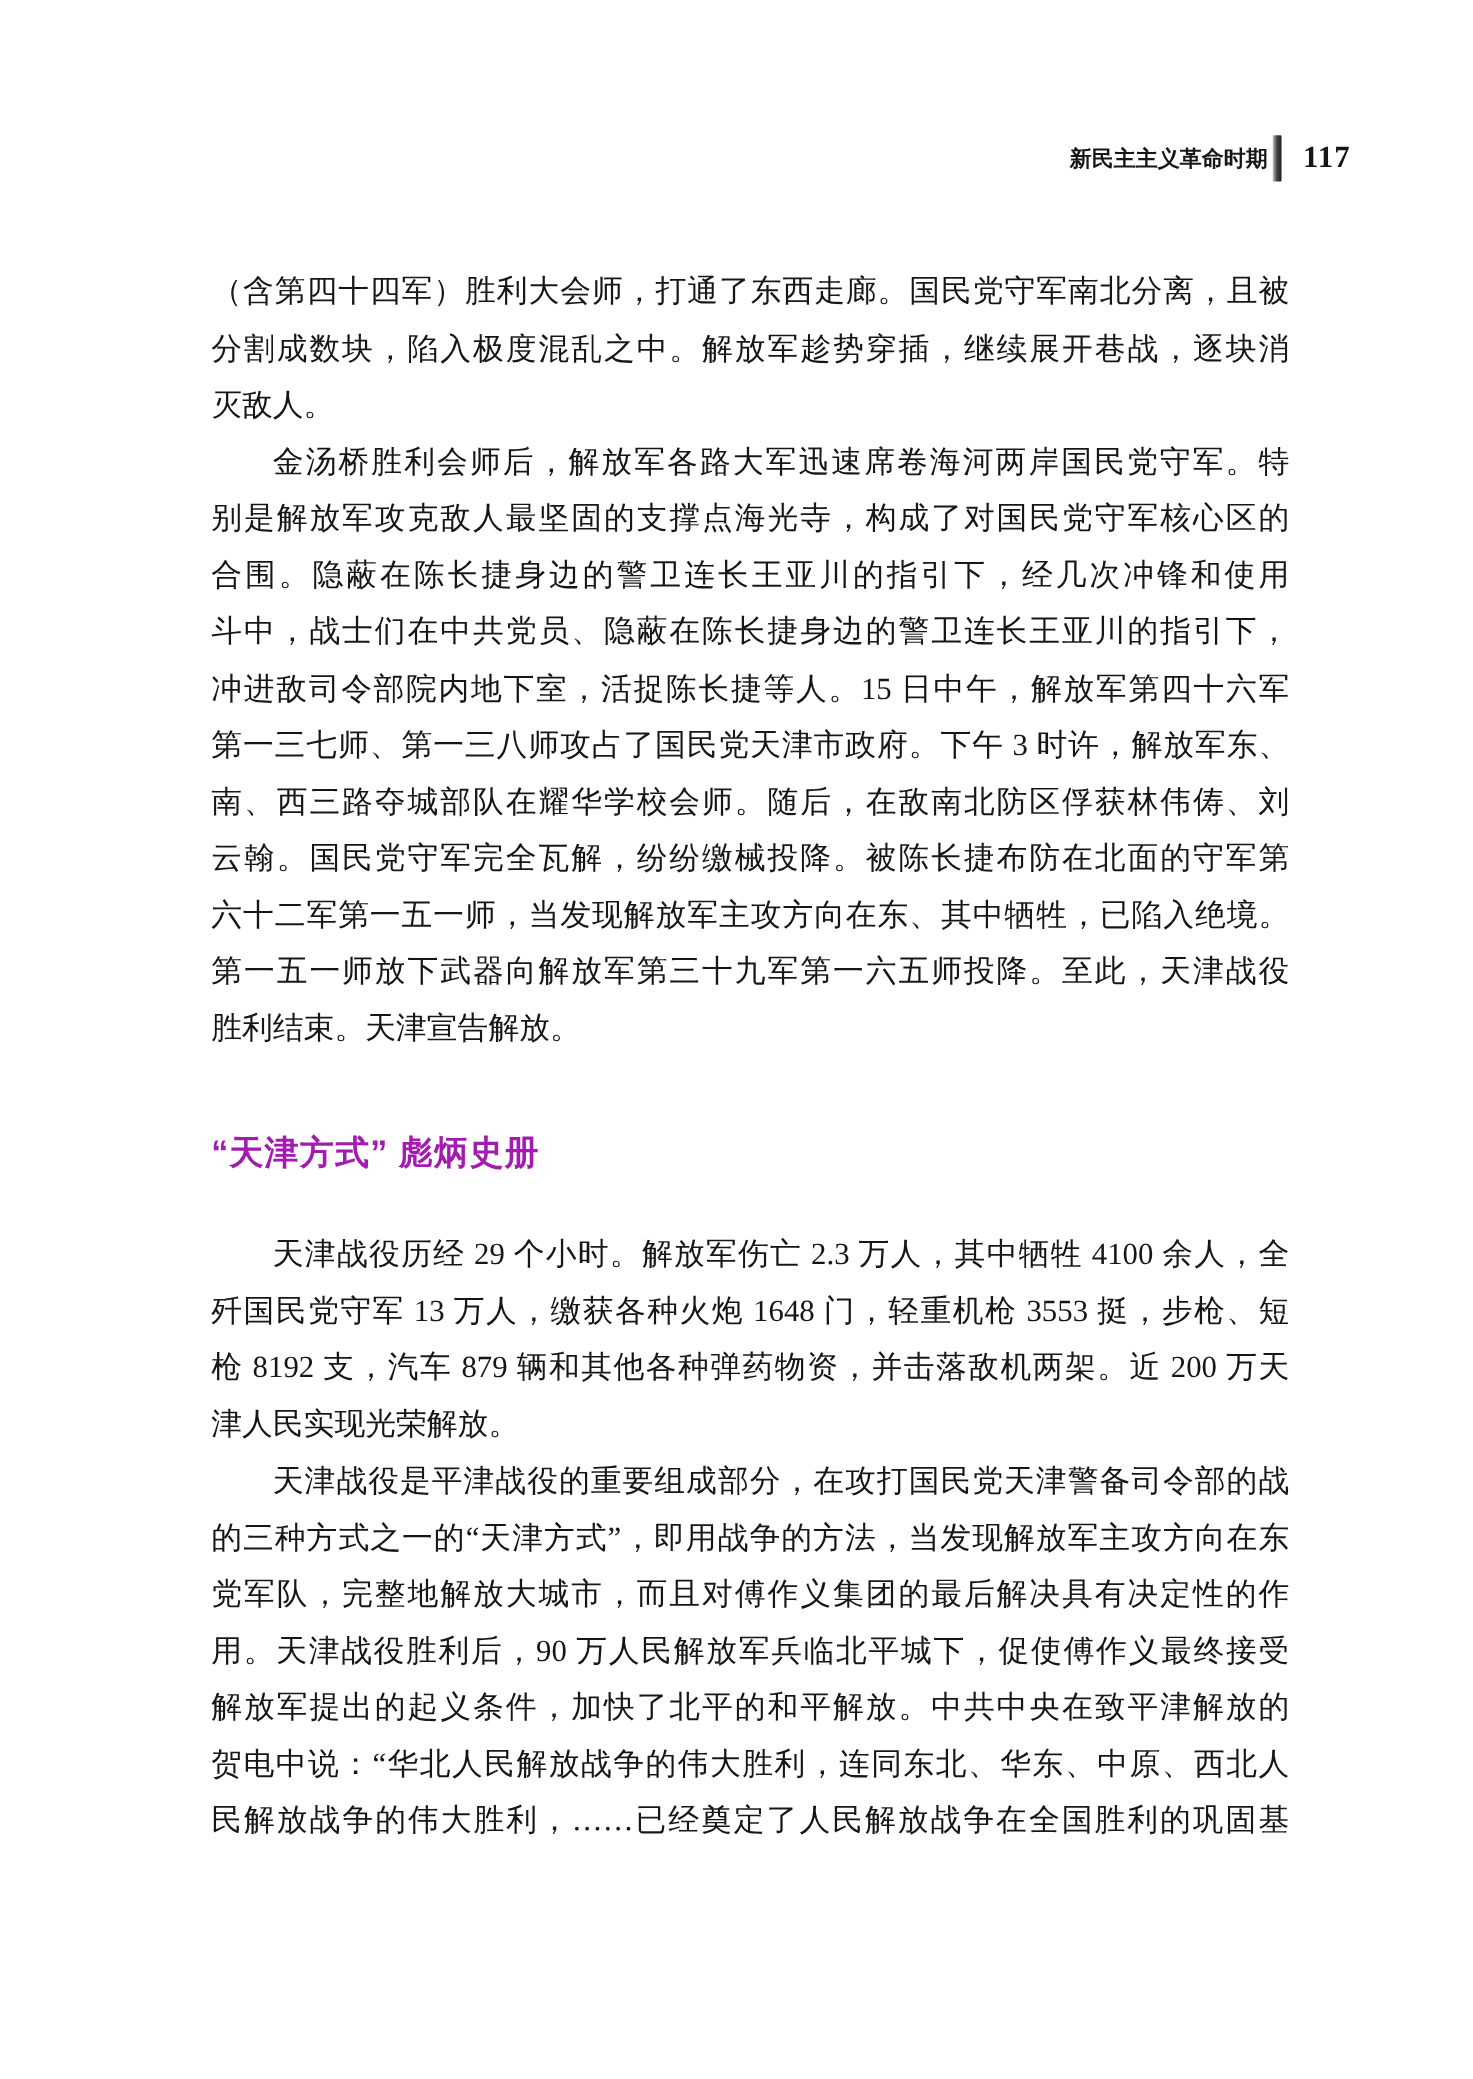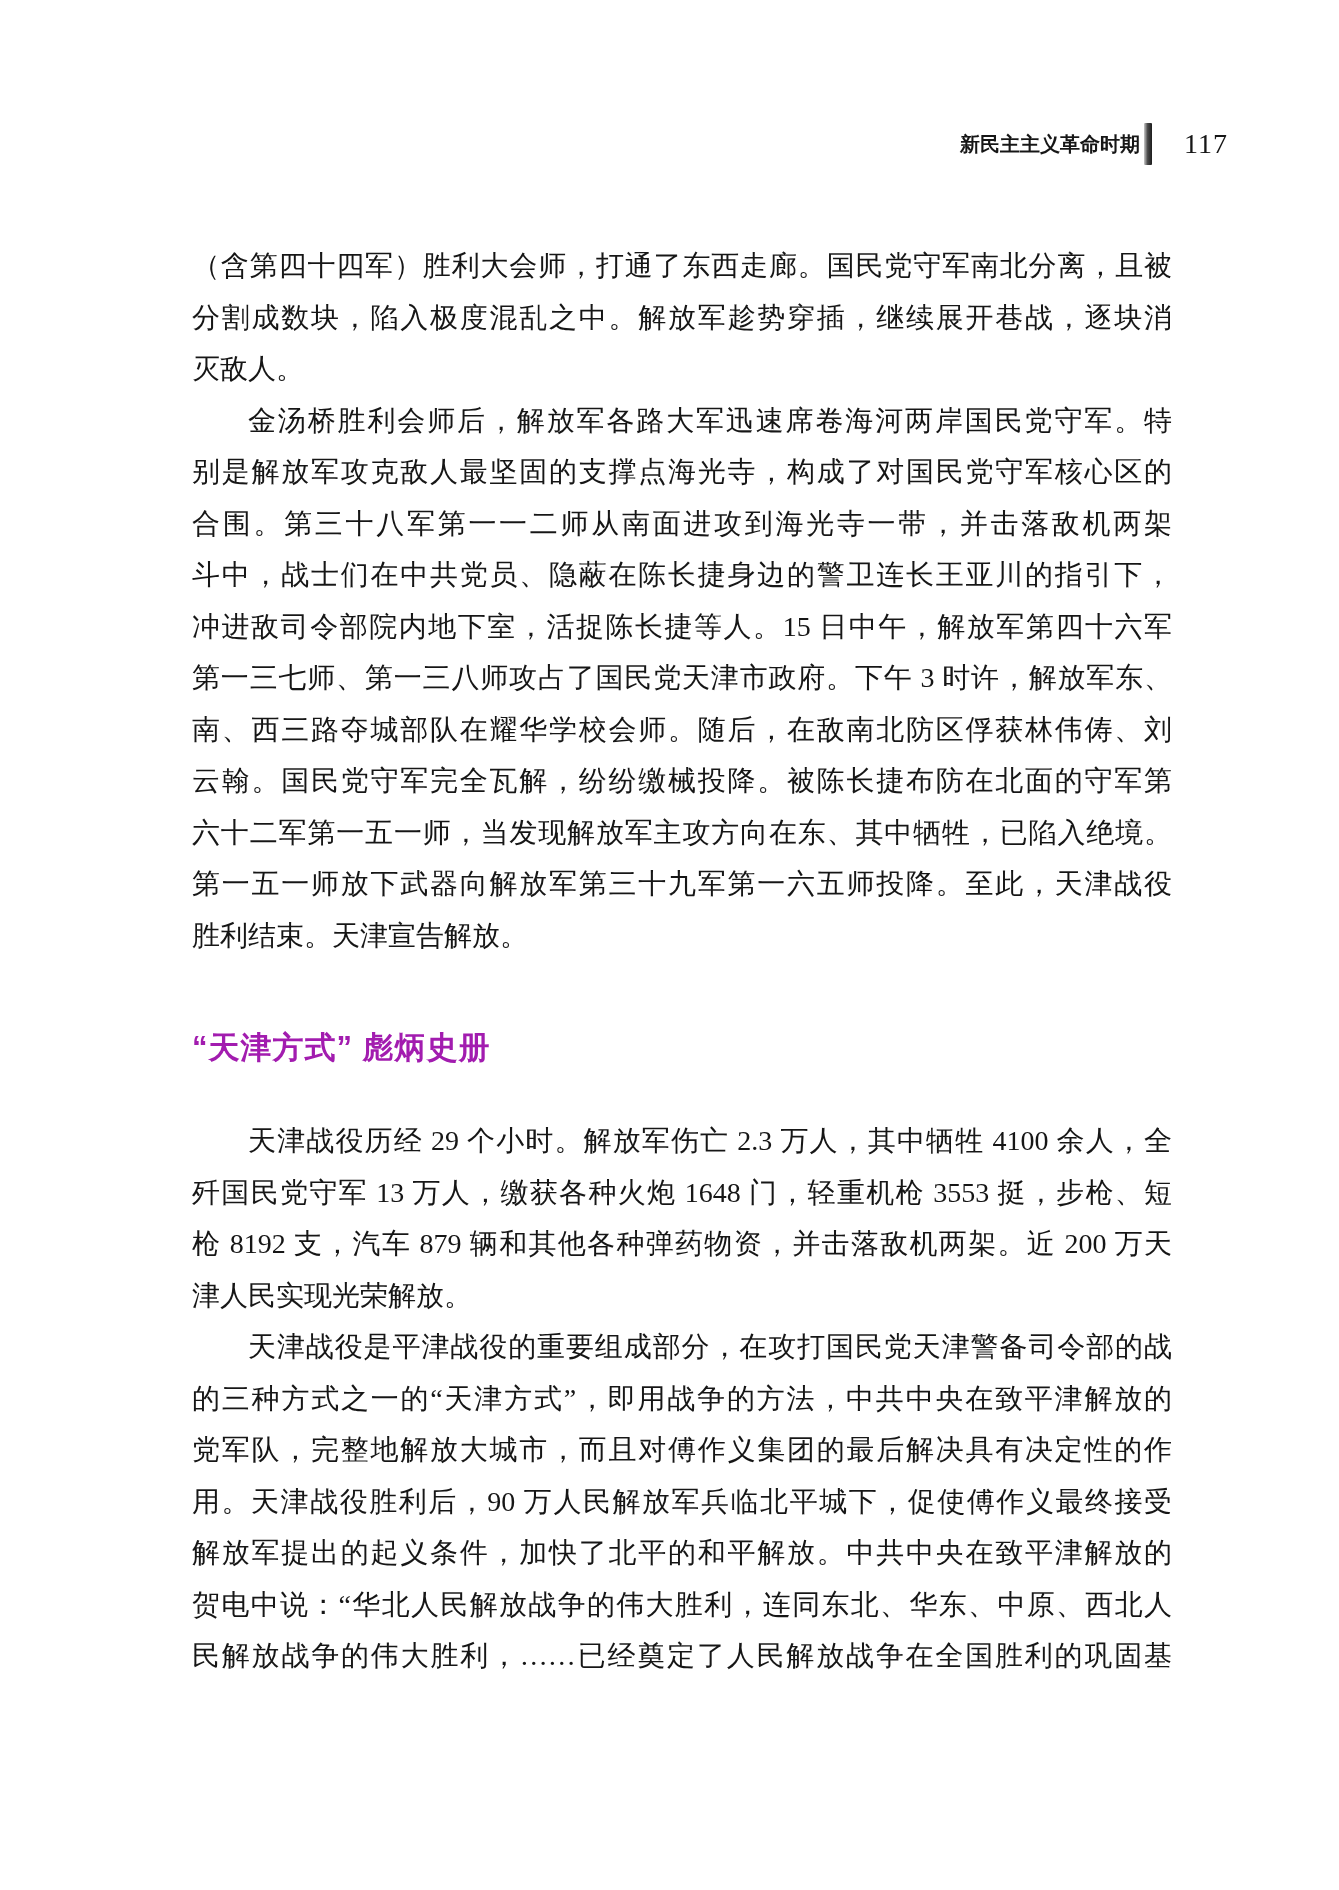--- a/index.html
+++ b/index.html
@@ -32,22 +32,22 @@
   }
   .running-header .divider-bar {
     width: 8px;
     height: 42px;
     margin-left: 4px;
     background: linear-gradient(to right, #c9c9c9, #4a4a4a 45%, #1c1c1c);
     border-radius: 1px;
   }
   .running-header .page-number {
     font-size: 28px;
-    font-weight: 400;
-    margin-left: 32px;
+    font-weight: 700;
+    margin-left: 20px;
     letter-spacing: 1px;
   }
 
   
   .text-flow {
     position: absolute;
     top: 240px;
     left: 192px;
     width: 980px;
   }
@@ -89,38 +89,38 @@
     <span class="page-number">117</span>
   </div>
 
   <div class="text-flow">
     <div id="slot-before-heading">
         <div class="line">（含第四十四军）胜利大会师，打通了东西走廊。国民党守军南北分离，且被</div>
         <div class="line">分割成数块，陷入极度混乱之中。解放军趁势穿插，继续展开巷战，逐块消</div>
         <div class="line unjust">灭敌人。</div>
         <div class="line indent">金汤桥胜利会师后，解放军各路大军迅速席卷海河两岸国民党守军。特</div>
         <div class="line">别是解放军攻克敌人最坚固的支撑点海光寺，构成了对国民党守军核心区的</div>
-        <div class="line">合围。第三十八军第一一二师从南面进攻到海光寺一带，并击落敌机两架</div>
+        <div class="line">合围。隐蔽在陈长捷身边的警卫连长王亚川的指引下，经几次冲锋和使用</div>
         <div class="line">斗中，战士们在中共党员、隐蔽在陈长捷身边的警卫连长王亚川的指引下，</div>
         <div class="line">冲进敌司令部院内地下室，活捉陈长捷等人。15 日中午，解放军第四十六军</div>
         <div class="line">第一三七师、第一三八师攻占了国民党天津市政府。下午 3 时许，解放军东、</div>
         <div class="line">南、西三路夺城部队在耀华学校会师。随后，在敌南北防区俘获林伟俦、刘</div>
         <div class="line">云翰。国民党守军完全瓦解，纷纷缴械投降。被陈长捷布防在北面的守军第</div>
         <div class="line">六十二军第一五一师，当发现解放军主攻方向在东、其中牺牲，已陷入绝境。</div>
         <div class="line">第一五一师放下武器向解放军第三十九军第一六五师投降。至此，天津战役</div>
         <div class="line unjust">胜利结束。天津宣告解放。</div>
       </div>
     <div class="section-heading">“天津方式” 彪炳史册</div>
     <div id="slot-after-heading">
         <div class="line indent">天津战役历经 29 个小时。解放军伤亡 2.3 万人，其中牺牲 4100 余人，全</div>
         <div class="line">歼国民党守军 13 万人，缴获各种火炮 1648 门，轻重机枪 3553 挺，步枪、短</div>
         <div class="line">枪 8192 支，汽车 879 辆和其他各种弹药物资，并击落敌机两架。近 200 万天</div>
         <div class="line unjust">津人民实现光荣解放。</div>
         <div class="line indent">天津战役是平津战役的重要组成部分，在攻打国民党天津警备司令部的战</div>
-        <div class="line">的三种方式之一的“天津方式”，即用战争的方法，中共中央在致平津解放的</div>
+        <div class="line">的三种方式之一的“天津方式”，即用战争的方法，当发现解放军主攻方向在东</div>
         <div class="line">党军队，完整地解放大城市，而且对傅作义集团的最后解决具有决定性的作</div>
         <div class="line">用。天津战役胜利后，90 万人民解放军兵临北平城下，促使傅作义最终接受</div>
         <div class="line">解放军提出的起义条件，加快了北平的和平解放。中共中央在致平津解放的</div>
         <div class="line">贺电中说：“华北人民解放战争的伟大胜利，连同东北、华东、中原、西北人</div>
         <div class="line">民解放战争的伟大胜利，……已经奠定了人民解放战争在全国胜利的巩固基</div>
       </div>
   </div>
 
 </div>
 

